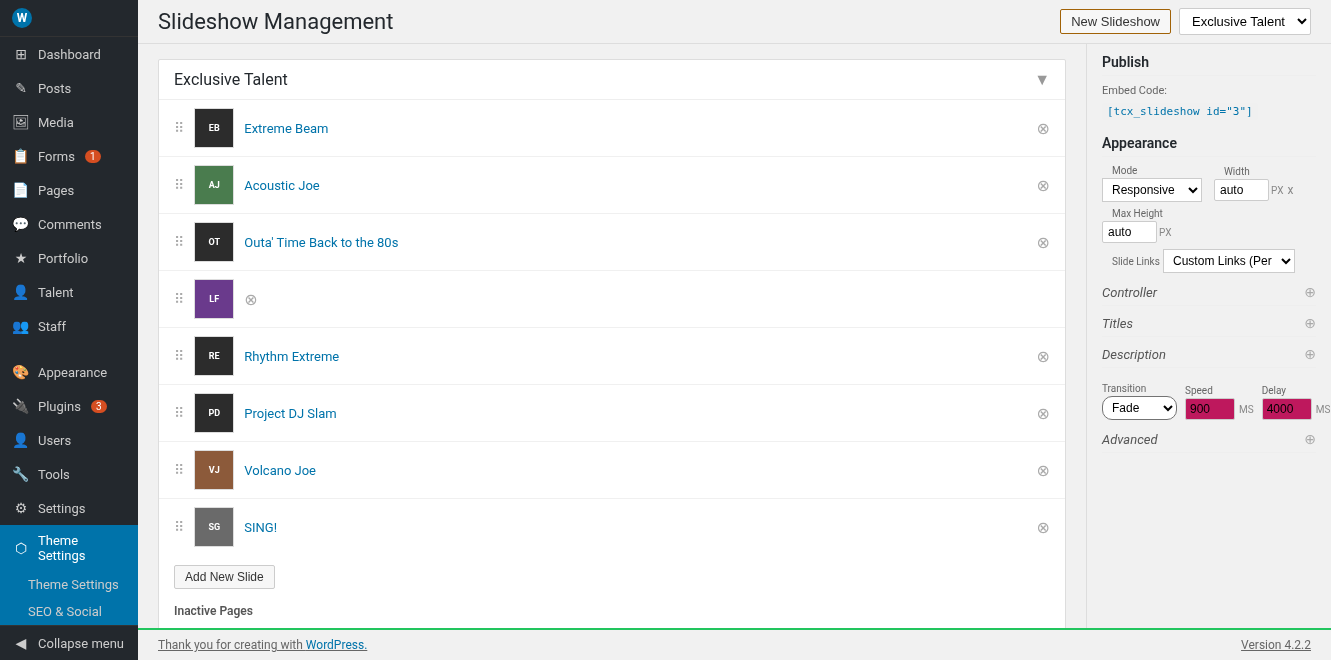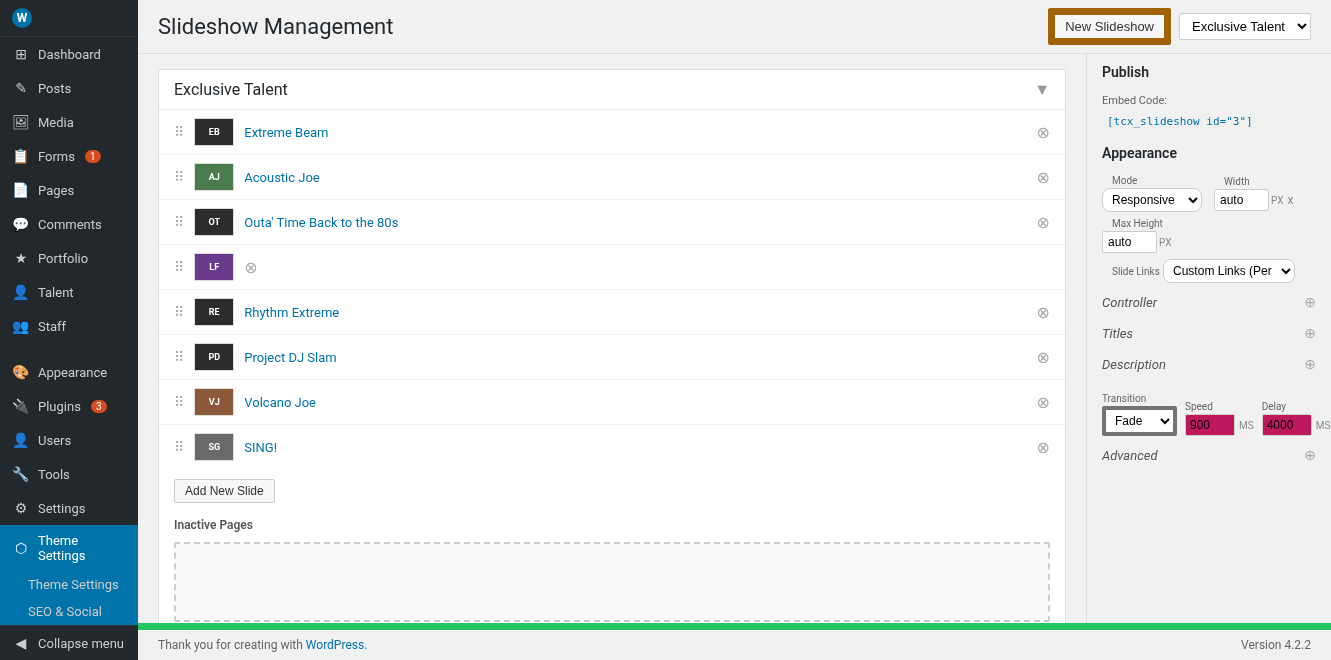--- a/index.html
+++ b/index.html
@@ -22,56 +22,56 @@
     #topbar { background: #f1f1f1; padding: 8px 20px; display: flex; align-items: center; justify-content: space-between; border-bottom: 1px solid #ddd; }
     #content-area { display: flex; flex: 1; overflow: hidden; }
     #editor { flex: 1; padding: 15px 20px; overflow-y: auto; background: #f1f1f1; }
     #sidebar-right { width: 245px; background: #f1f1f1; border-left: 1px solid #ddd; padding: 10px 15px; overflow-y: auto; flex-shrink: 0; }
 
     
     .page-title { font-size: 22px; font-weight: 400; color: #23282d; }
 
     
     .topbar-right { display: flex; align-items: center; gap: 8px; }
-    .new-slideshow-btn { background: #f7f7f7; border: 7px solid #a16207; padding: 4px 10px; font-size: 13px; cursor: pointer; border-radius: 2px; color: #333; }
+    .new-slideshow-btn { background: #f7f7f7; border: 1px solid #a16207; padding: 4px 10px; font-size: 13px; cursor: pointer; border-radius: 2px; color: #333; }
     .slideshow-select { border: 1px solid #ccc; padding: 4px 8px; font-size: 13px; background: white; border-radius: 2px; min-width: 130px; cursor: pointer; }
 
     
     .slideshow-box { background: white; border: 1px solid #ddd; border-radius: 2px; margin-bottom: 15px; }
     .slideshow-header { padding: 10px 15px; border-bottom: 1px solid #eee; display: flex; align-items: center; justify-content: space-between; }
     .slideshow-title { font-size: 16px; color: #23282d; font-weight: 400; }
     .collapse-btn { background: none; border: none; cursor: pointer; color: #999; font-size: 16px; }
 
     
     .slide-item { display: flex; align-items: center; padding: 8px 15px; border-bottom: 1px solid #f0f0f0; gap: 10px; }
     .slide-item:last-child { border-bottom: none; }
     .drag-handle { color: #aaa; cursor: grab; font-size: 14px; }
-    .slide-thumb { width: 40px; height: 28px; object-fit: cover; background: #888; border: 1px solid #ddd; flex-shrink: 0; display: flex; align-items: center; justify-content: center; overflow: hidden; }
+    .slide-thumb { width: 40px; height: 40px; object-fit: cover; background: #888; border: 1px solid #ddd; flex-shrink: 0; display: flex; align-items: center; justify-content: center; overflow: hidden; }
     .slide-name { flex: 1; font-size: 13px; color: #0073aa; cursor: pointer; }
     .slide-delete { color: #aaa; cursor: pointer; font-size: 16px; }
 
     
     .add-slide-btn { margin: 10px 15px; padding: 4px 10px; background: #f7f7f7; border: 1px solid #ccc; font-size: 12px; cursor: pointer; border-radius: 2px; color: #333; }
     .inactive-label { padding: 5px 15px 10px; font-size: 12px; color: #555; font-weight: 600; }
 
     
     .inactive-area { margin: 0 15px 15px; border: 2px dashed #ccc; border-radius: 2px; min-height: 80px; background: #fafafa; }
 
     
-    #footer { background: #f1f1f1; padding: 8px 20px; border-top: 7px solid #22c55e; display: flex; justify-content: space-between; align-items: center; font-size: 12px; color: #666; }
+    #footer { background: #f1f1f1; padding: 8px 20px; border-top: 2px solid #22c55e; display: flex; justify-content: space-between; align-items: center; font-size: 12px; color: #666; text-decoration: underline; }
     #footer a { color: #0073aa; text-decoration: none; }
 
     
     .rs-section { margin-bottom: 15px; }
     .rs-title { font-size: 14px; font-weight: 600; color: #23282d; margin-bottom: 8px; border-bottom: 1px solid #eee; padding-bottom: 5px; }
     .rs-row { display: flex; align-items: center; gap: 6px; margin-bottom: 6px; flex-wrap: wrap; }
     .rs-embed { font-size: 11px; color: #0073aa; background: #f0f0f0; padding: 2px 5px; border-radius: 2px; font-family: monospace; }
     .rs-delete { color: #d54e21; cursor: pointer; font-size: 13px; text-decoration: none; }
     .rs-save-btn { background: #0073aa; color: white; border: none; padding: 5px 12px; font-size: 13px; cursor: pointer; border-radius: 2px; margin-left: auto; }
-    .rs-select { border: 1px solid #ccc; padding: 3px 5px; font-size: 12px; background: white; border-radius: 8px; width: 100%; cursor: pointer; }
+    .rs-select { border: 1px solid #ccc; padding: 3px 5px; font-size: 12px; background: white; border-radius: 0; width: 100%; cursor: pointer; }
     .rs-input-small { border: 1px solid #ccc; padding: 3px 5px; font-size: 12px; width: 55px; border-radius: 2px; }
     .rs-unit { font-size: 10px; color: #888; }
     .rs-x { font-size: 12px; color: #888; }
     .rs-col { display: flex; flex-direction: column; }
     .rs-col-label { font-size: 10px; color: #666; margin-bottom: 2px; padding-left: 10px; }
     .rs-collapsible { display: flex; align-items: center; justify-content: space-between; padding: 5px 0; border-bottom: 1px solid #eee; cursor: pointer; margin-bottom: 4px; }
     .rs-collapsible-label { font-size: 13px; color: #555; font-style: italic; }
     .rs-collapsible-icon { color: #aaa; font-size: 14px; }
     .rs-anim-row { display: flex; align-items: flex-end; gap: 8px; margin-bottom: 6px; }
     .rs-anim-col { display: flex; flex-direction: column; }
@@ -332,21 +332,21 @@
           <span class="rs-collapsible-label">Description</span>
           <span class="rs-collapsible-icon">⊕</span>
         </div>
       </div>
 
       <div class="rs-section">
 
         <div class="rs-anim-row">
           <div class="rs-anim-col">
             <label>Transition</label>
-            <select style="width:75px; border:4px solid #737373; padding:3px 5px; font-size:12px; background:white; border-radius:2px;">
+            <select style="width:75px; border:1px solid #737373; padding:3px 5px; font-size:12px; background:white; border-radius:10px;">
               <option>Fade</option>
             </select>
           </div>
           <div class="rs-anim-col">
             <label>Speed</label>
             <div style="display:flex; align-items:center; gap:2px;">
               <input type="text" value="900" style="width: 50px; border: 1px solid rgb(204, 204, 204); padding: 3px 4px; font-size: 12px; border-radius: 2px;">
               <span class="rs-unit">MS</span>
             </div>
           </div>

